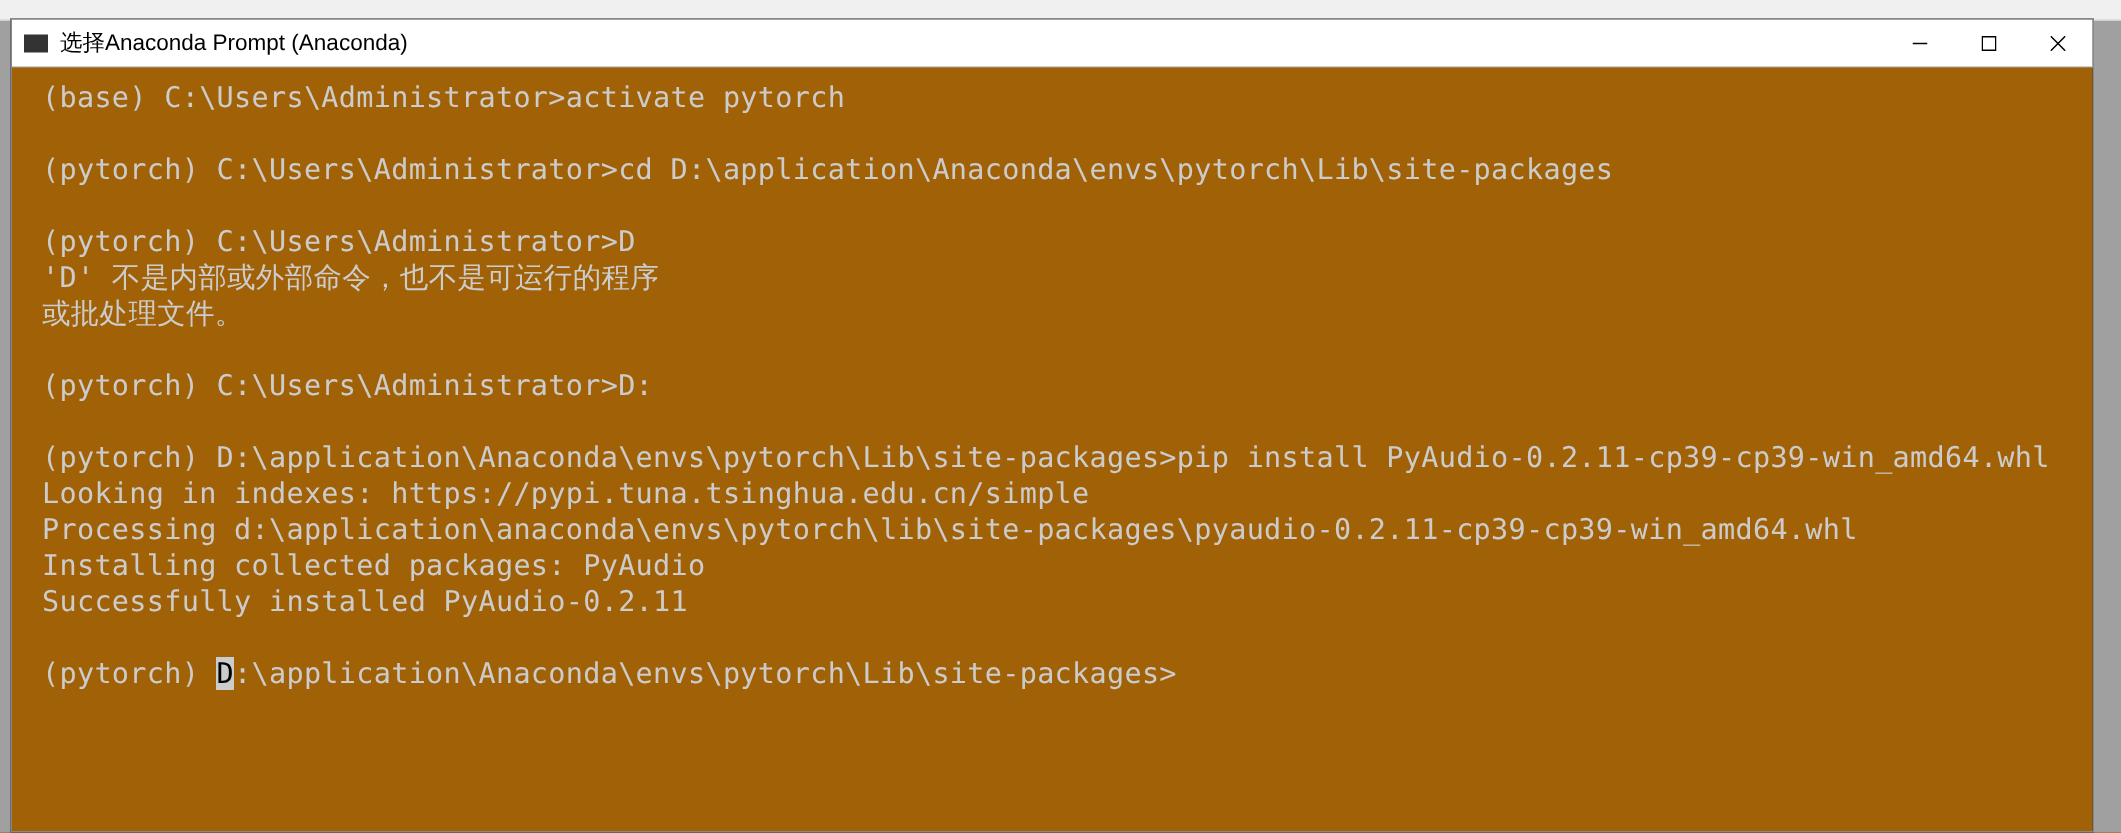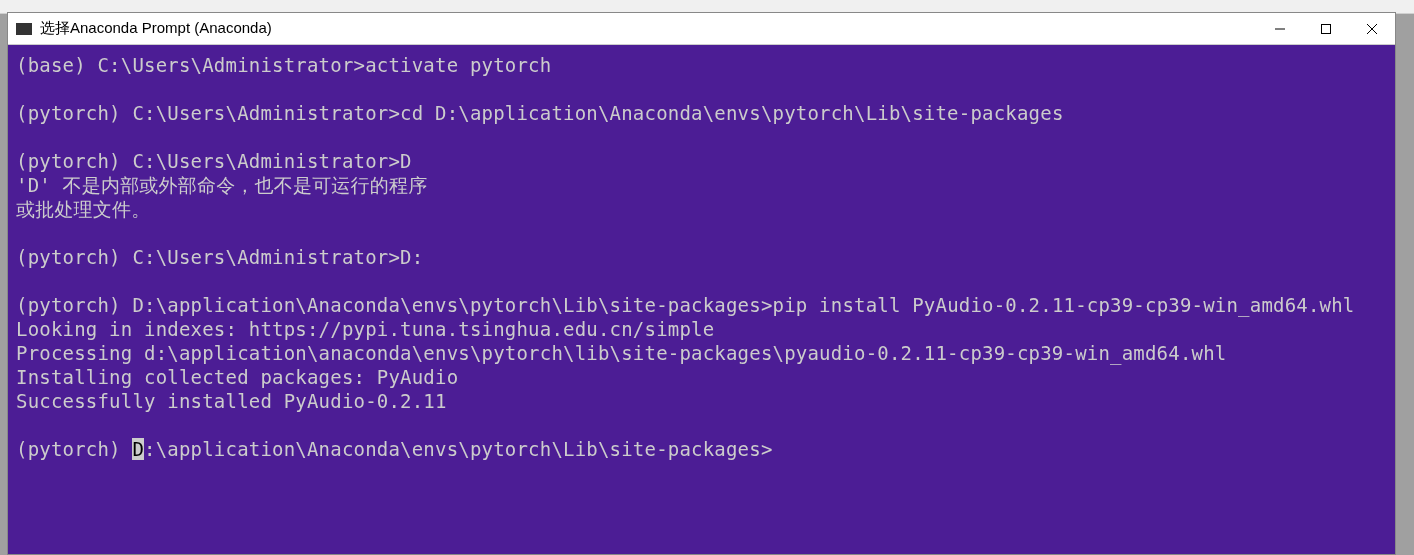--- a/index.html
+++ b/index.html
@@ -49,26 +49,26 @@
     .win-btn {
       width: 46px;
       display: flex;
       align-items: center;
       justify-content: center;
       font-size: 13px;
       color: #000;
     }
     .terminal {
       flex: 1;
-      background: #4c1d95;
+      background: #a16207;
       color: #ccc;
       font-family: "NSimSun", "SimSun", "Consolas", monospace;
       font-size: 19px;
       line-height: 24px;
-      padding: 8px 4px 4px 8px;
+      padding: 8px 4px 4px 20px;
       white-space: pre;
       overflow: hidden;
       letter-spacing: 0.2px;
     }
     .cursor {
       background: #ccc;
       color: #000;
     }
   </style>
 </head>

